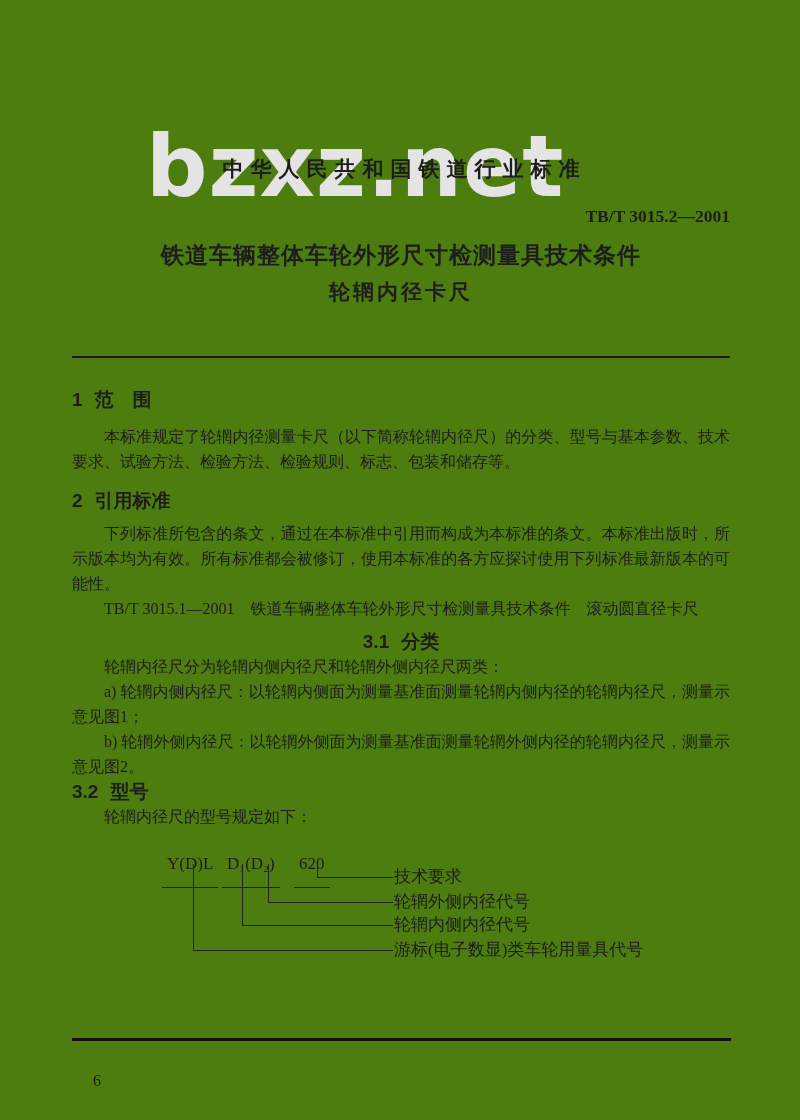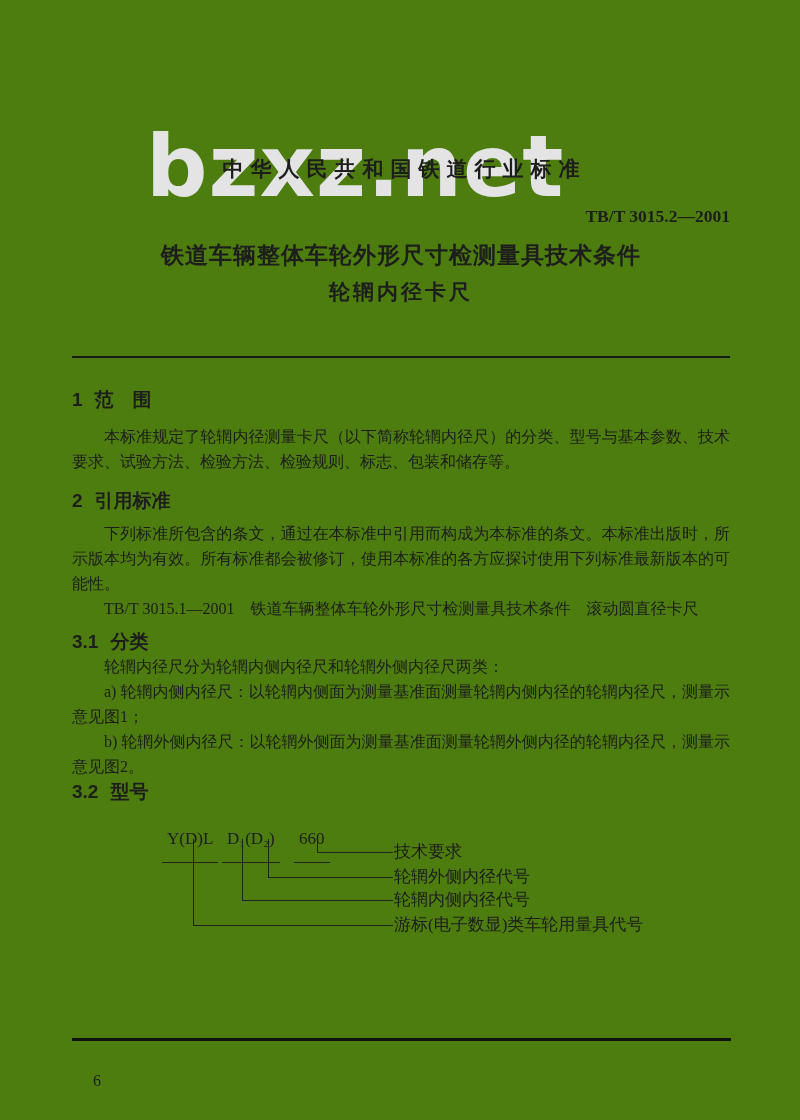--- a/index.html
+++ b/index.html
@@ -56,21 +56,21 @@
   }
   .rule-top{margin-top:50px;height:2px;background:#1a1a1a;}
   h2,h3{
     font-family:"Liberation Sans","DejaVu Sans",sans-serif;
     font-size:19px;font-weight:bold;
     line-height:25px;margin:0;
   }
   .h-s1{margin-top:29px;}
   .h-s2{margin-top:14px;}
   .h-s3{margin-top:20px;}
-  .h-s31{margin-top:8px;}
+  .h-s31{margin-top:8px;text-align:center;}
   .sec-title{margin-left:12px;}
   p{
     margin:0;
     font-size:16px;line-height:25px;
     text-align:justify;text-indent:2em;
   }
   .mt12{margin-top:12px;}
   .mt8{margin-top:8px;}
   
   .diagram{
@@ -147,25 +147,26 @@
     <p class="mt8">下列标准所包含的条文，通过在本标准中引用而构成为本标准的条文。本标准出版时，所示版本均为有效。所有标准都会被修订，使用本标准的各方应探讨使用下列标准最新版本的可能性。</p>
     <p>TB/T 3015.1—2001　铁道车辆整体车轮外形尺寸检测量具技术条件　滚动圆直径卡尺</p>
 
 
     <h3 class="h-s31"><span>3.1</span><span class="sec-title">分类</span></h3>
     <p>轮辋内径尺分为轮辋内侧内径尺和轮辋外侧内径尺两类：</p>
     <p>a) 轮辋内侧内径尺：以轮辋内侧面为测量基准面测量轮辋内侧内径的轮辋内径尺，测量示意见图1；</p>
     <p>b) 轮辋外侧内径尺：以轮辋外侧面为测量基准面测量轮辋外侧内径的轮辋内径尺，测量示意见图2。</p>
 
     <h3><span>3.2</span><span class="sec-title">型号</span></h3>
+    <p>轮辋内径尺的型号规定如下：</p>
 
     <div class="diagram">
       <span class="code code-ydl">Y(D)L</span>
       <span class="code code-d1d2">D₁(D₂)</span>
-      <span class="code code-820">660</span>
+      <span class="code code-820">620</span>
 
       <div class="conn conn-820"></div>
       <div class="conn conn-d2"></div>
       <div class="conn conn-d1"></div>
       <div class="conn conn-ydl"></div>
 
       <span class="dlabel dlabel-1">技术要求</span>
       <span class="dlabel dlabel-2">轮辋外侧内径代号</span>
       <span class="dlabel dlabel-3">轮辋内侧内径代号</span>
       <span class="dlabel dlabel-4">游标(电子数显)类车轮用量具代号</span>

